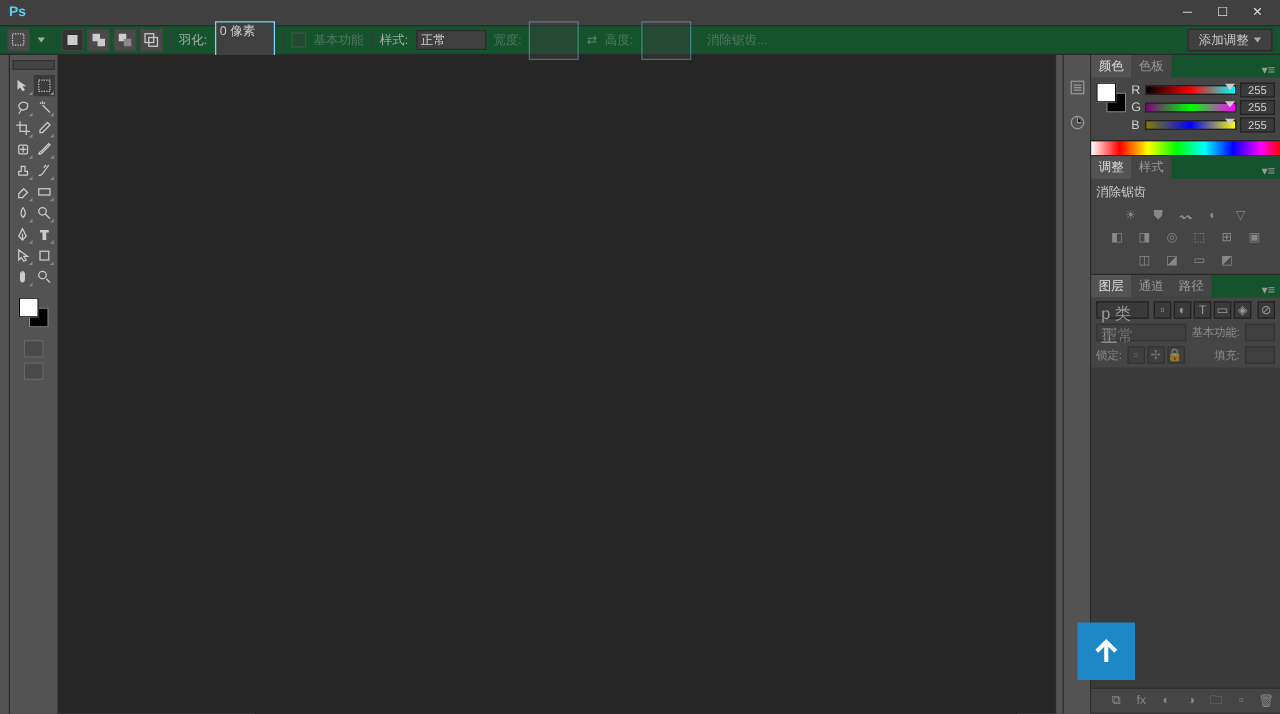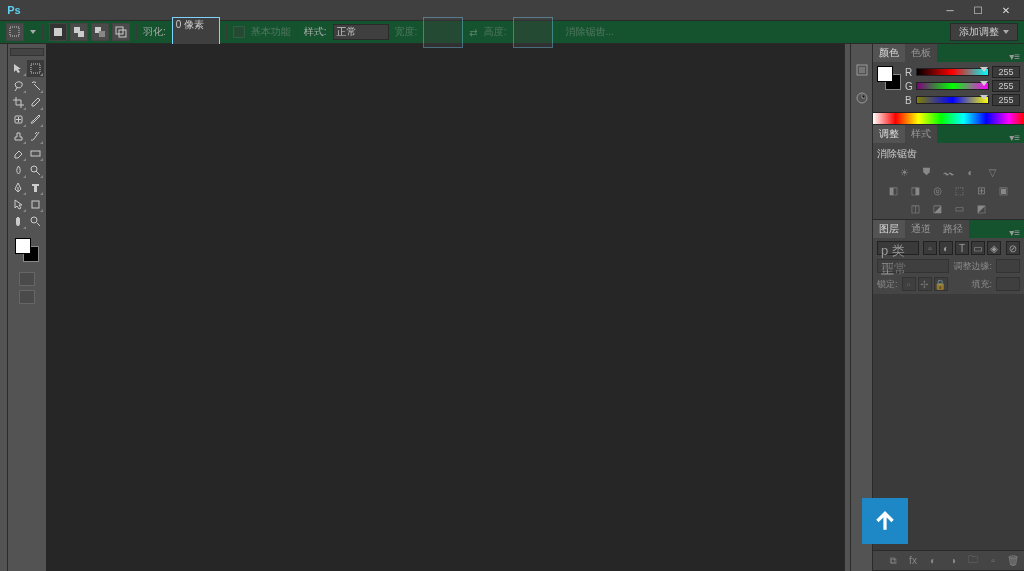--- a/index.html
+++ b/index.html
@@ -398,21 +398,21 @@
             <div class="layer-btn">▫</div>
             <div class="layer-btn">◐</div>
             <div class="layer-btn">T</div>
             <div class="layer-btn">▭</div>
             <div class="layer-btn">◈</div>
           </div>
           <div class="layer-btn" style="margin-left:auto">⊘</div>
         </div>
         <div class="layer-row">
           <div class="layer-sel" style="opacity:.5">正常</div>
-          <span style="opacity:.5;font-size:9px">调整边缘:</span>
+          <span style="opacity:.5;font-size:9px">基本功能:</span>
           <div class="layer-sel" style="flex:0 0 24px;opacity:.5"></div>
         </div>
         <div class="layer-row">
           <span style="opacity:.5;font-size:9px">锁定:</span>
           <div class="layer-btns" style="opacity:.5">
             <div class="layer-btn">▫</div>
             <div class="layer-btn">✢</div>
             <div class="layer-btn">🔒</div>
           </div>
           <span style="opacity:.5;margin-left:auto;font-size:9px">填充:</span>

